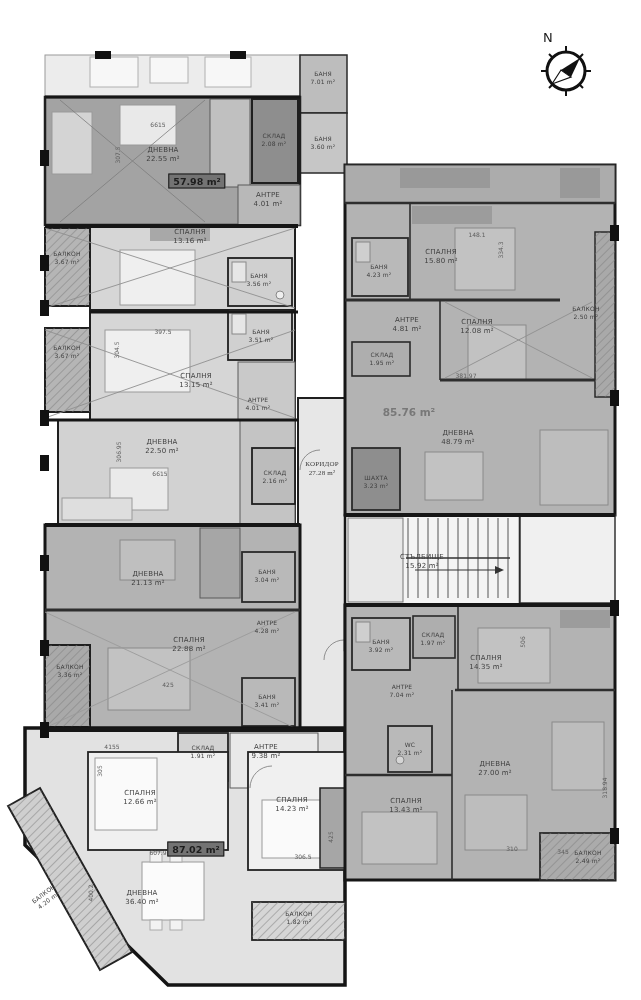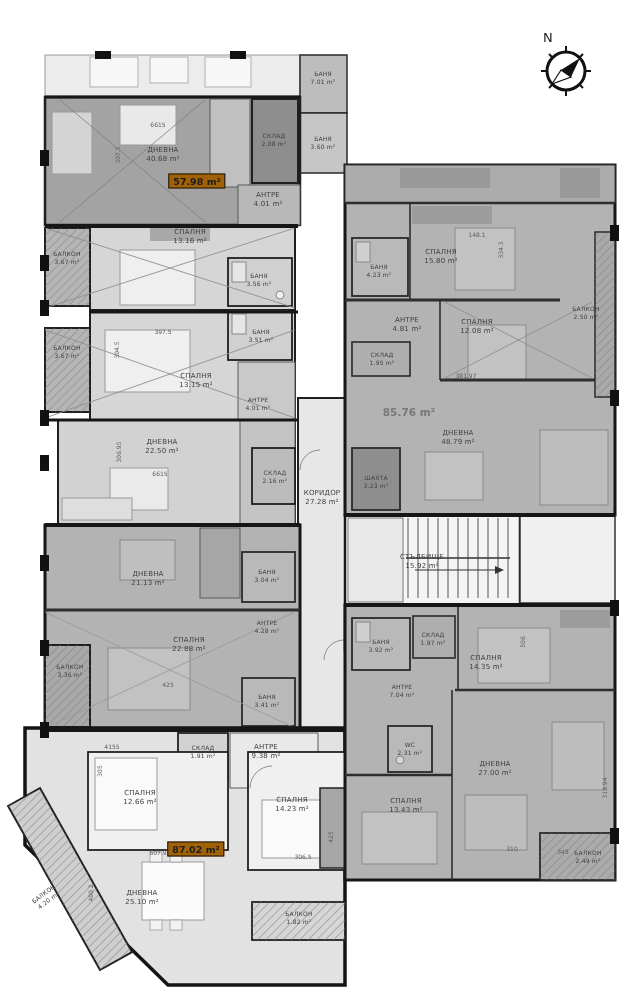--- a/index.html
+++ b/index.html
@@ -5,21 +5,21 @@
   html,body{margin:0;padding:0;background:#ffffff;}
   #canvas{position:relative;width:641px;height:1000px;background:#ffffff;overflow:hidden;
           font-family:"DejaVu Sans",sans-serif;}
   #drawing{position:absolute;left:0;top:0;}
   .rl{position:absolute;transform:translate(-50%,-50%);text-align:center;
       font:7px/1.3 "DejaVu Sans",sans-serif;color:#3f3f3f;white-space:nowrap;letter-spacing:.2px;}
   .rl .nm,.rl .ar{display:block;}
   .rl.sm{font-size:6px;}
   .rl.rot{transform:translate(-50%,-50%) rotate(-37deg);}
   .total{position:absolute;transform:translate(-50%,-50%);
-         font:bold 9.5px "DejaVu Sans",sans-serif;color:#1d1d1d;background:#a16207;
+         font:bold 9.5px "DejaVu Sans",sans-serif;color:#1d1d1d;background:#737373;
          border:1.3px solid #161616;padding:1px 4px;white-space:nowrap;}
   .total.plain{background:transparent;border:none;color:#787878;font-size:10.5px;}
   .dim{position:absolute;transform:translate(-50%,-50%);
        font:6px "DejaVu Sans",sans-serif;color:#5c5c5c;white-space:nowrap;}
   .dim.v{transform:translate(-50%,-50%) rotate(-90deg);}
   #compass-n{position:absolute;left:543px;top:30px;font:13px "DejaVu Sans",sans-serif;color:#1b1b1b;}
 </style>
 </head>
 <body>
 
@@ -212,21 +212,21 @@
   </svg>
 
   <div id="compass-n">N</div>
 
   <div class="total" style="left:197px;top:181px;">57.98 m²</div>
   <div class="total plain" style="left:409px;top:412px;text-align:right;">85.76 m²</div>
   <div class="total" style="left:196px;top:849px;">87.02 m²</div>
 
   <div class="rl" style="left:163px;top:155px;">
       <span class="nm">ДНЕВНА</span>
-      <span class="ar">40.68 m²</span>
+      <span class="ar">22.55 m²</span>
     </div>
   <div class="rl sm" style="left:274px;top:140px;">
       <span class="nm">СКЛАД</span>
       <span class="ar">2.08 m²</span>
     </div>
   <div class="rl" style="left:268px;top:200px;">
       <span class="nm">АНТРЕ</span>
       <span class="ar">4.01 m²</span>
     </div>
   <div class="rl sm" style="left:323px;top:78px;">
@@ -266,21 +266,21 @@
       <span class="ar">4.01 m²</span>
     </div>
   <div class="rl" style="left:162px;top:447px;">
       <span class="nm">ДНЕВНА</span>
       <span class="ar">22.50 m²</span>
     </div>
   <div class="rl sm" style="left:275px;top:477px;">
       <span class="nm">СКЛАД</span>
       <span class="ar">2.16 m²</span>
     </div>
-  <div class="rl" style="left:322px;top:498px;">
+  <div class="rl" style="left:322px;top:469px;font-family:Liberation Serif, serif;">
       <span class="nm">КОРИДОР</span>
       <span class="ar">27.28 m²</span>
     </div>
   <div class="rl sm" style="left:379px;top:271px;">
       <span class="nm">БАНЯ</span>
       <span class="ar">4.23 m²</span>
     </div>
   <div class="rl" style="left:441px;top:257px;">
       <span class="nm">СПАЛНЯ</span>
       <span class="ar">15.80 m²</span>
@@ -344,21 +344,21 @@
   <div class="rl" style="left:266px;top:752px;">
       <span class="nm">АНТРЕ</span>
       <span class="ar">9.38 m²</span>
     </div>
   <div class="rl" style="left:140px;top:798px;">
       <span class="nm">СПАЛНЯ</span>
       <span class="ar">12.66 m²</span>
     </div>
   <div class="rl" style="left:142px;top:898px;">
       <span class="nm">ДНЕВНА</span>
-      <span class="ar">25.10 m²</span>
+      <span class="ar">36.40 m²</span>
     </div>
   <div class="rl sm rot" style="left:46px;top:897px;">
       <span class="nm">БАЛКОН</span>
       <span class="ar">4.20 m²</span>
     </div>
   <div class="rl" style="left:292px;top:805px;">
       <span class="nm">СПАЛНЯ</span>
       <span class="ar">14.23 m²</span>
     </div>
   <div class="rl sm" style="left:299px;top:918px;">

